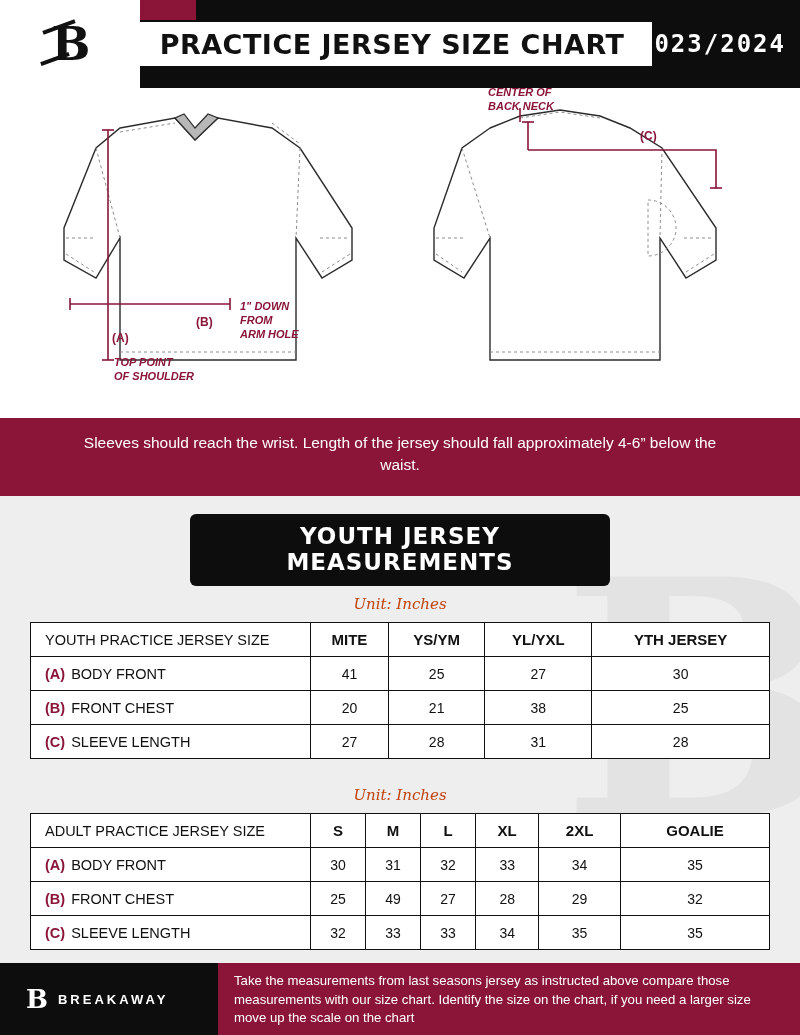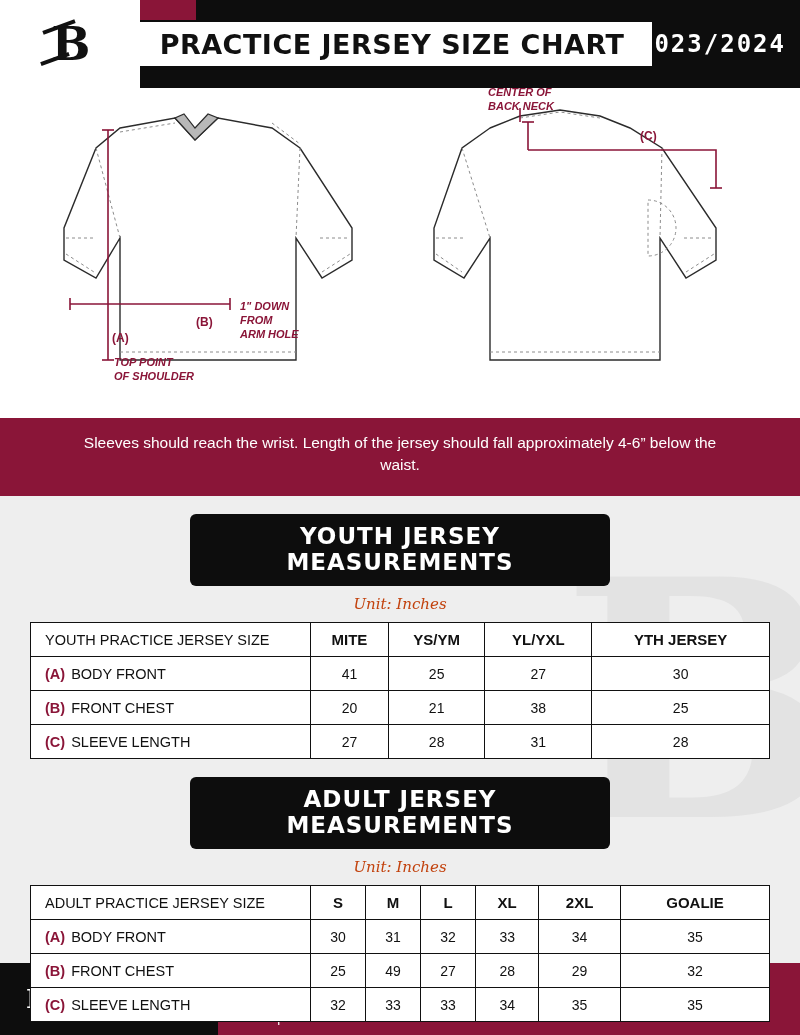--- a/index.html
+++ b/index.html
@@ -358,21 +358,20 @@
           </td>
           <td>27</td>
           <td>28</td>
           <td>31</td>
           <td>28</td>
         </tr>
       </tbody>
     </table>
     <div class="spacer-18"></div>
 
-    <div class="band-title">ADULT JERSEY MEASUREMENTS</div>
     <div class="unit">Unit: Inches</div>
     <table class="size-table">
       <thead>
         <tr>
           <th class="rowhead">ADULT PRACTICE JERSEY SIZE</th>
           <th>S</th>
           <th>M</th>
           <th>L</th>
           <th>XL</th>
           <th>2XL</th>

